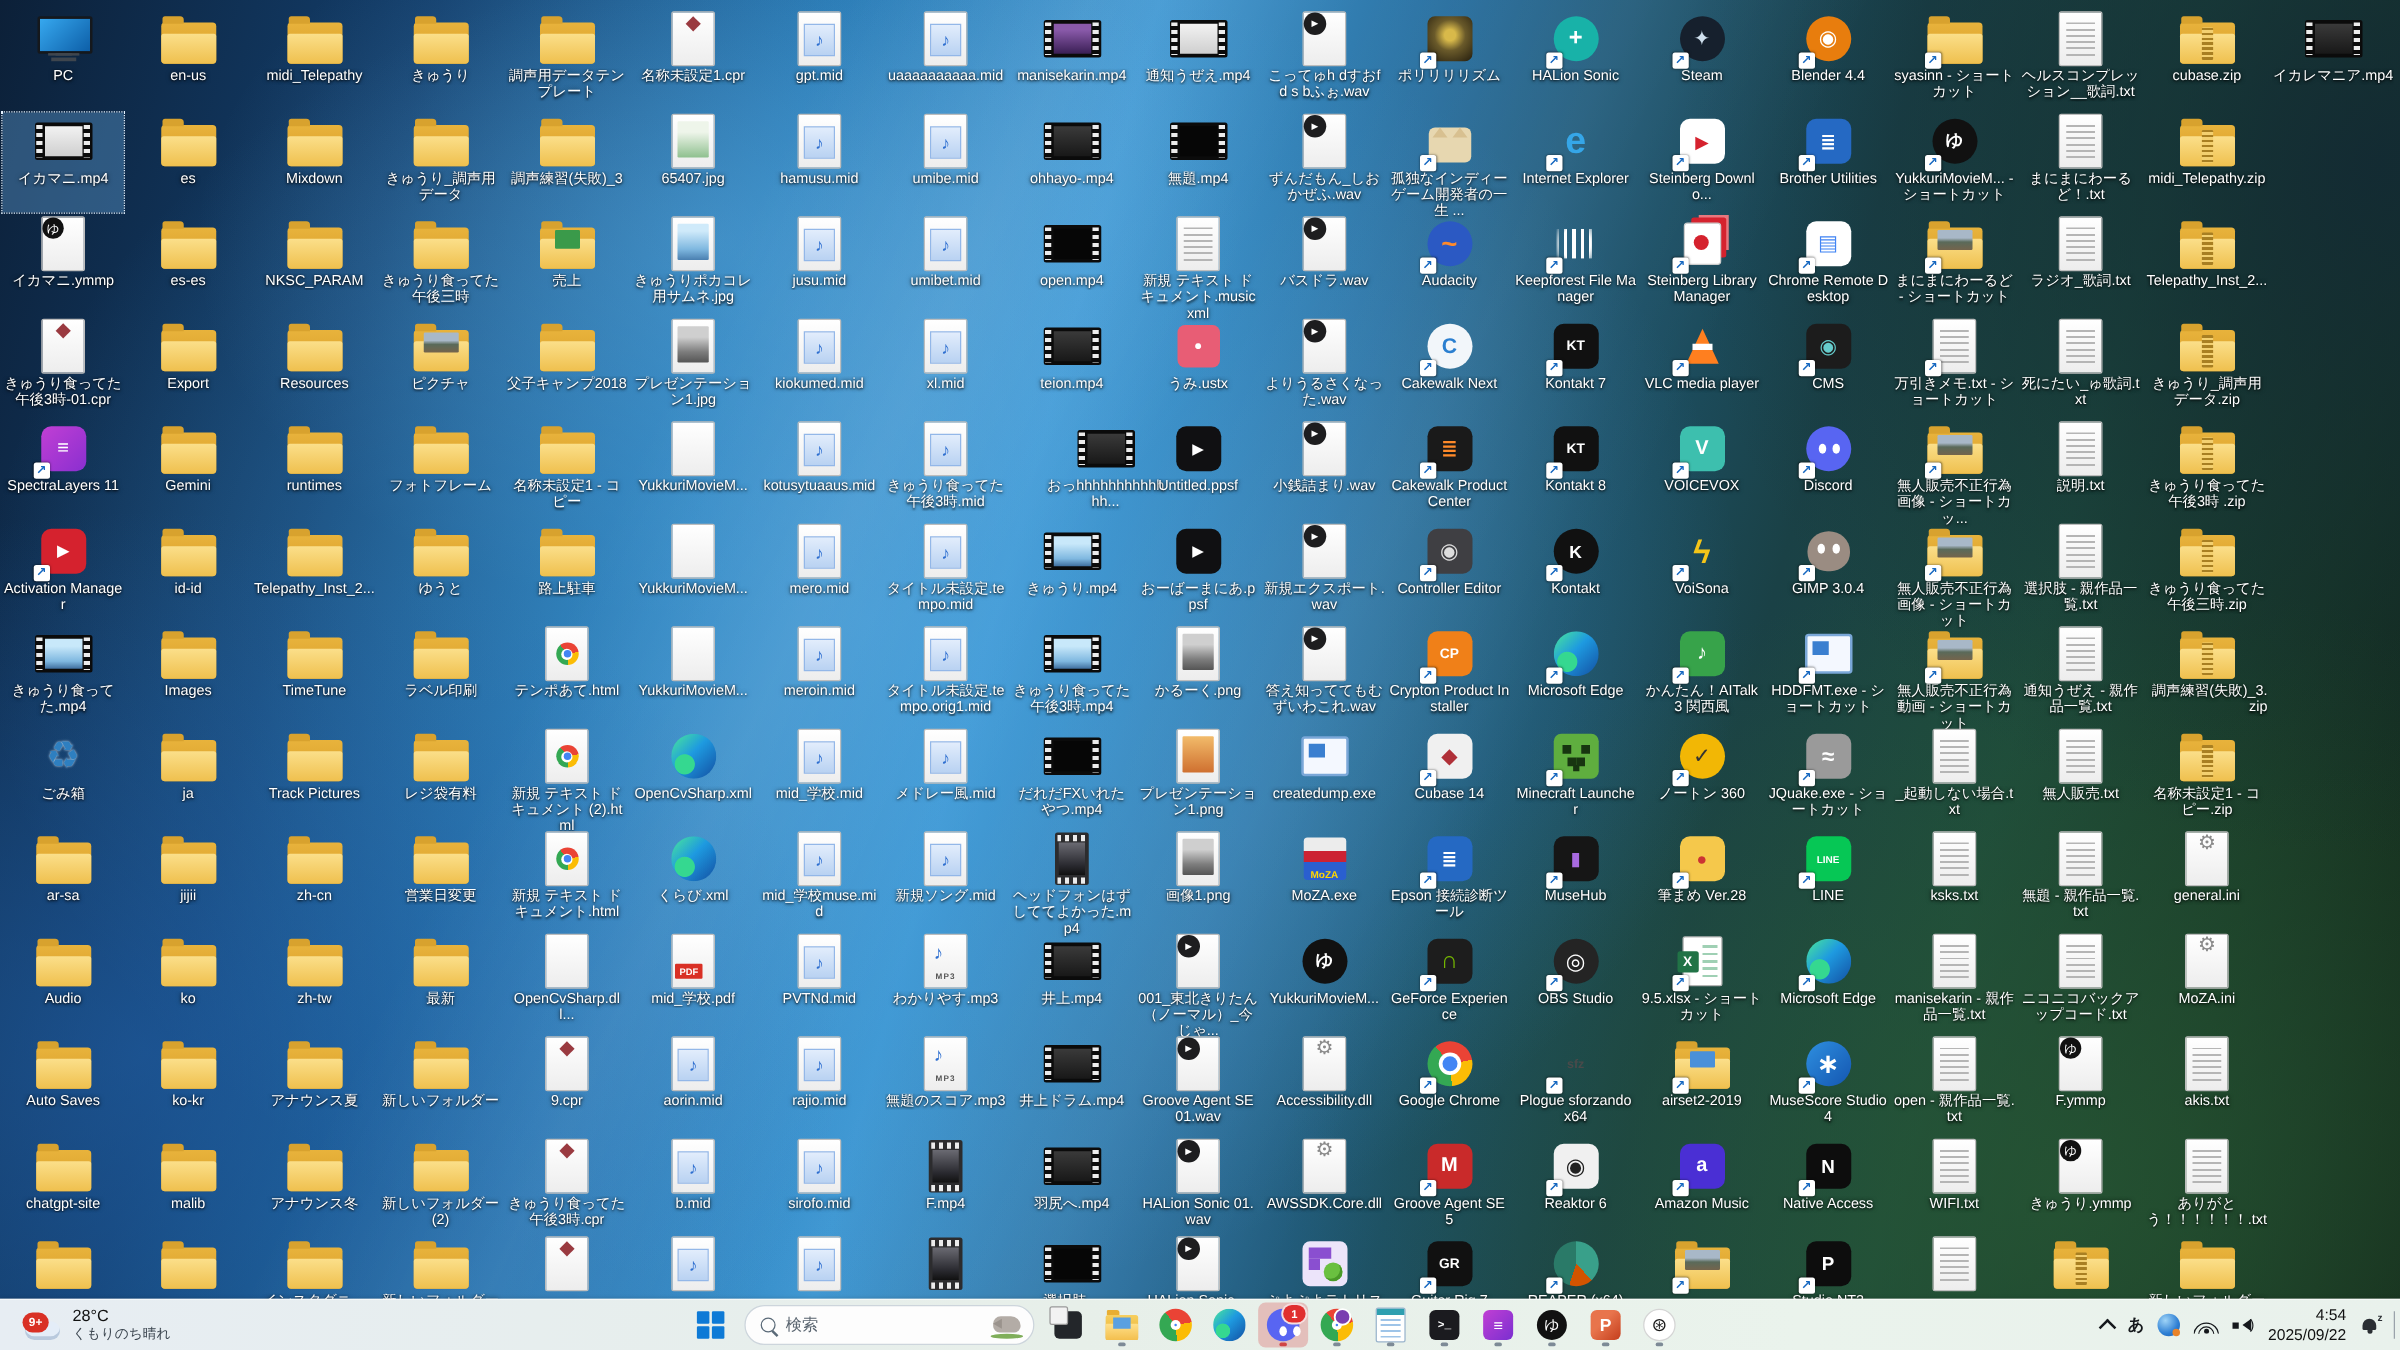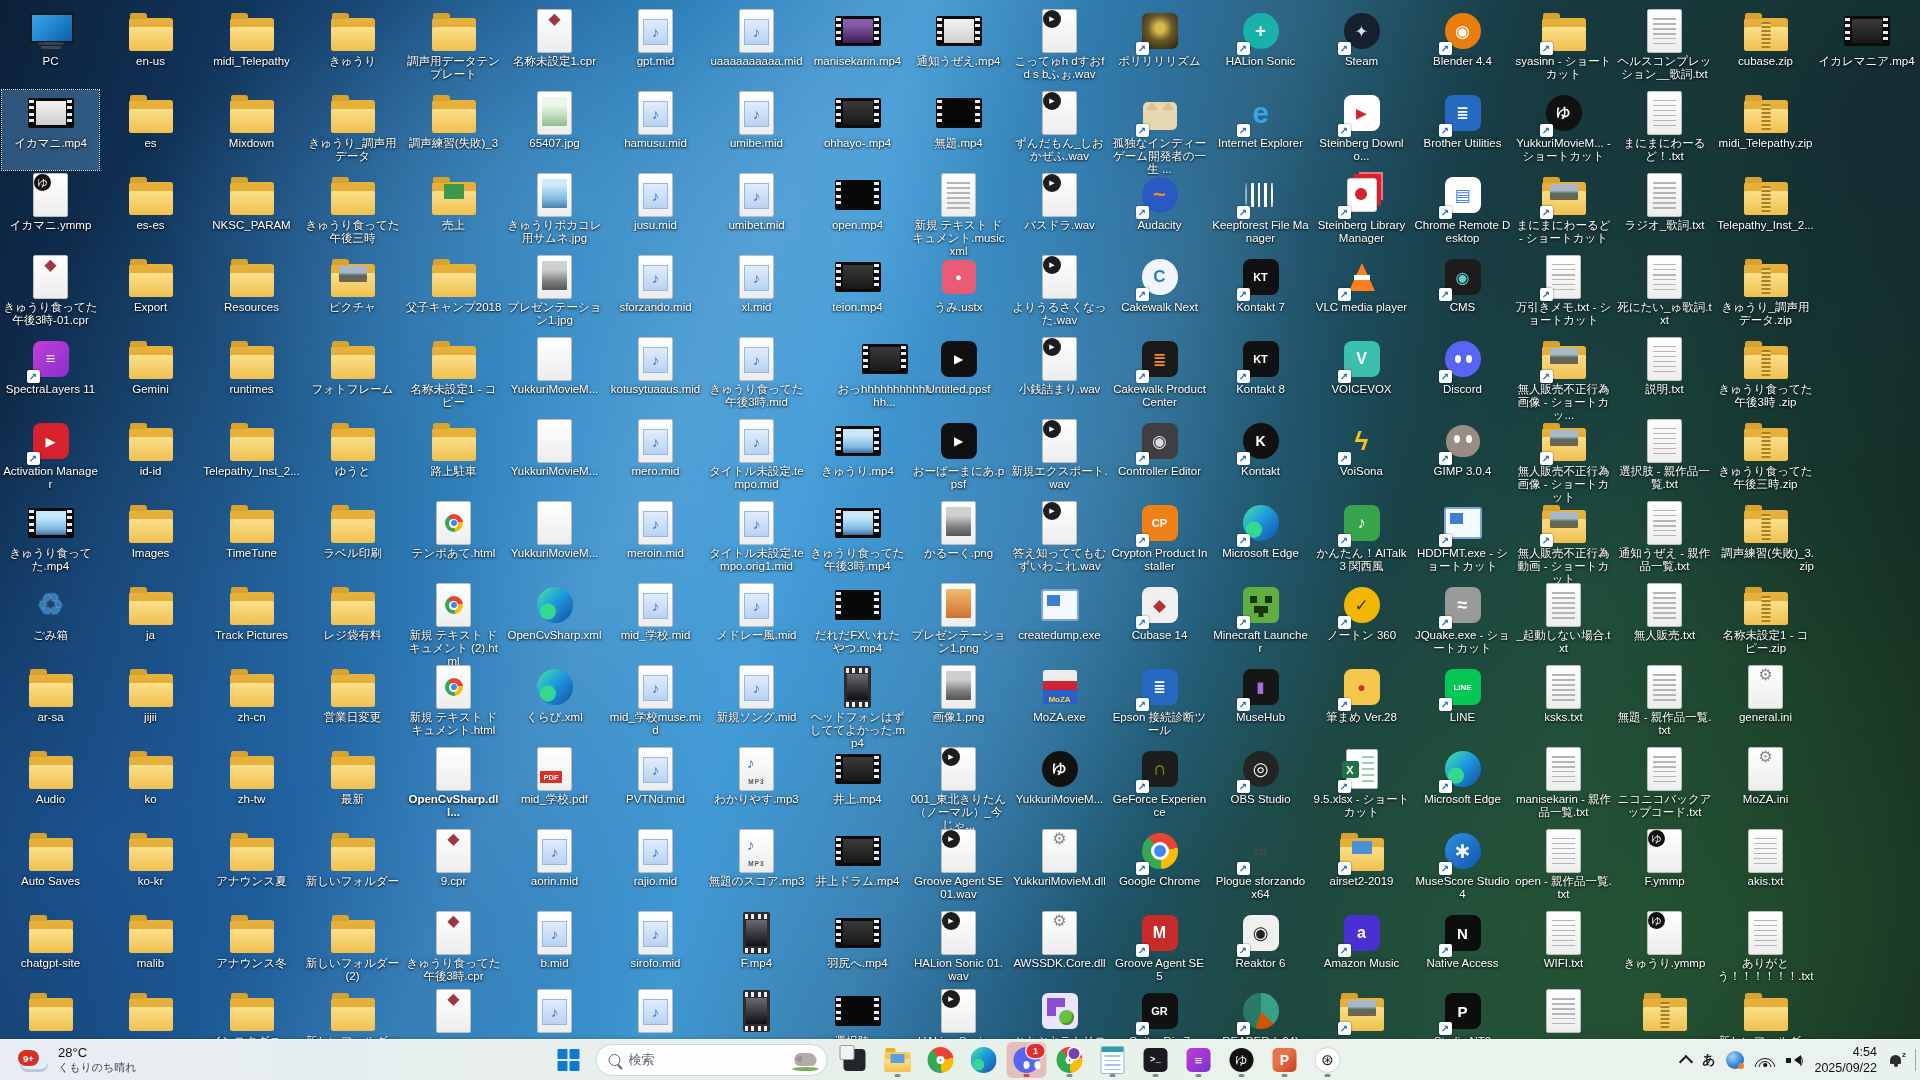--- a/index.html
+++ b/index.html
@@ -575,21 +575,21 @@
         <div class="lbl">新規 テキスト ドキュメント (2).html</div>
       </div>
       <div class="cell" style="left: 405px; top: 664px;">
         <span class="ic">
           <span class="page">
             <span class="chrome-mini"></span>
           </span>
         </span>
         <div class="lbl">新規 テキスト ドキュメント.html</div>
       </div>
-      <div class="cell" style="left: 405px; top: 746px; font-weight: bold;">
+      <div class="cell" style="left: 405px; top: 746px;">
         <span class="ic">
           <span class="page"></span>
         </span>
         <div class="lbl">OpenCvSharp.dll...</div>
       </div>
       <div class="cell" style="left: 405px; top: 828px;">
         <span class="ic">
           <span class="page"><span class="cpr-d">◆</span></span>
         </span>
         <div class="lbl">9.cpr</div>
@@ -719,21 +719,21 @@
           </span>
         </span>
         <div class="lbl">jusu.mid</div>
       </div>
       <div class="cell" style="left: 607px; top: 254px;">
         <span class="ic">
           <span class="page">
             <span class="mid-g">♪</span>
           </span>
         </span>
-        <div class="lbl">sforzando.mid</div>
+        <div class="lbl">kiokumed.mid</div>
       </div>
       <div class="cell" style="left: 607px; top: 336px;">
         <span class="ic">
           <span class="page">
             <span class="mid-g">♪</span>
           </span>
         </span>
         <div class="lbl">kotusytuaaus.mid</div>
       </div>
       <div class="cell" style="left: 607px; top: 418px;">
@@ -1177,21 +1177,21 @@
       <div class="cell" style="left: 1011px; top: 746px;">
         <span class="ic">
           <span class="app circle" style="background:#111;color:#fff;font-size:14px;">ゆ</span>
         </span>
         <div class="lbl">YukkuriMovieM...</div>
       </div>
       <div class="cell" style="left: 1011px; top: 828px;">
         <span class="ic">
           <span class="page"><span class="gear">⚙</span></span>
         </span>
-        <div class="lbl">YukkuriMovieM.dll</div>
+        <div class="lbl">Accessibility.dll</div>
       </div>
       <div class="cell" style="left: 1011px; top: 910px;">
         <span class="ic">
           <span class="page"><span class="gear">⚙</span></span>
         </span>
         <div class="lbl">AWSSDK.Core.dll</div>
       </div>
       <div class="cell" style="left: 1011px; top: 988px;">
         <span class="ic">
           <span class="puyoic"></span>

